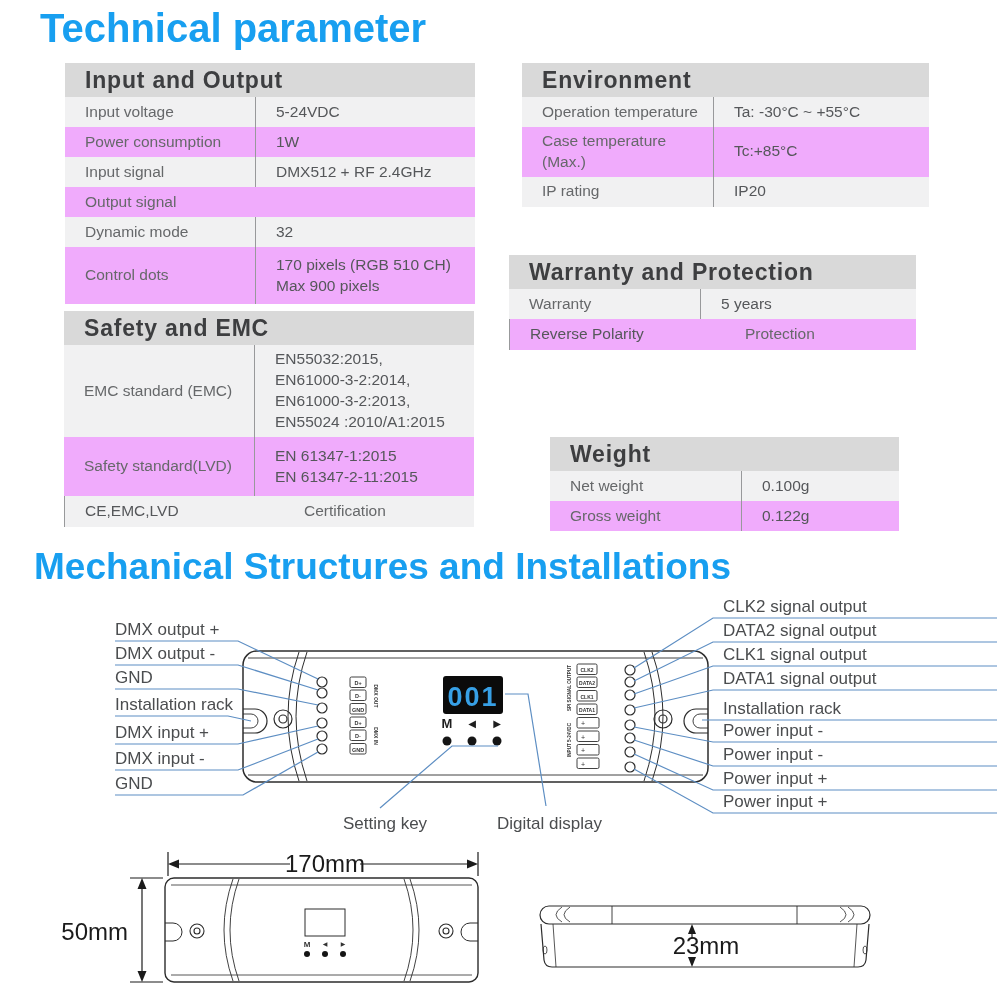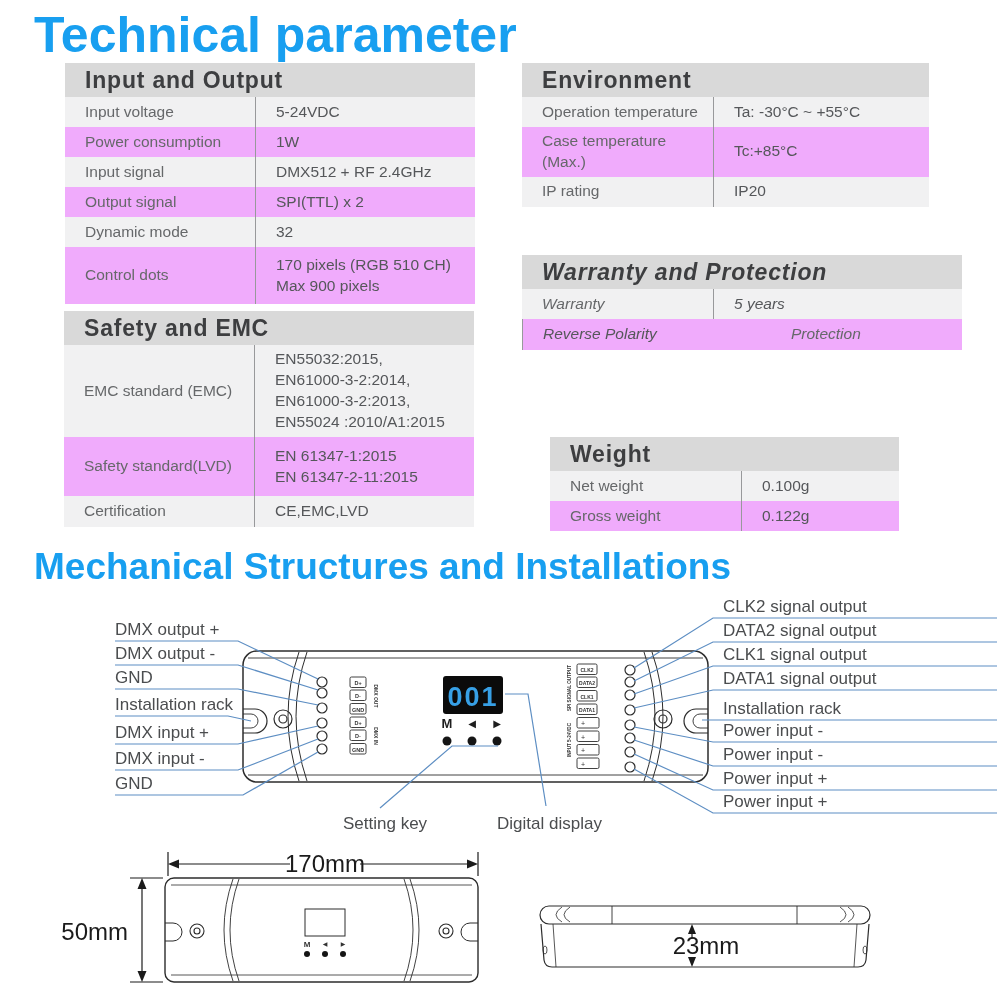--- a/index.html
+++ b/index.html
@@ -1,19 +1,19 @@
 <!DOCTYPE html>
 <html><head>
 <meta charset="utf-8">
 <style>
   html,body{margin:0;padding:0;}
   body{width:1000px;height:1000px;position:relative;background:#fff;
        font-family:"Liberation Sans",sans-serif;overflow:hidden;}
   .big-title{position:absolute;margin:0;font-weight:700;color:#189ff0;}
-  #title1{left:34px;top:6px;font-size:50px;}
+  #title1{left:40px;top:6px;font-size:40px;}
   #title2{left:34px;top:546px;font-size:37px;}
   .tbl{position:absolute;box-sizing:border-box;}
   .tbl-header{height:34px;background:#d9d9d9;display:flex;align-items:center;
       padding-left:20px;font-size:23px;font-weight:700;color:#3d3e40;letter-spacing:.8px;}
   .row{display:flex;min-height:30px;}
   .row.light{background:#f1f1f2;}
   .row.white{background:#f0abfc;}
   .cell{box-sizing:border-box;display:flex;align-items:center;
       font-size:15.5px;color:#5a5c5e;padding:4px 4px 4px 20px;line-height:1.35;}
   .cell.label{flex:none;color:#66686a;}
@@ -42,21 +42,20 @@
   <div class="row white">
     <div class="cell label">Power consumption</div>
     <div class="cell value">1W</div>
   </div>
   <div class="row light">
     <div class="cell label">Input signal</div>
     <div class="cell value">DMX512 + RF 2.4GHz</div>
   </div>
   <div class="row white">
     <div class="cell label">Output signal</div>
-    <div class="cell value">SPI(TTL) x 2</div>
   </div>
   <div class="row light">
     <div class="cell label">Dynamic mode</div>
     <div class="cell value">32</div>
   </div>
   <div class="row white h57">
     <div class="cell label">Control dots</div>
     <div class="cell value">170 pixels (RGB 510 CH)
 Max 900 pixels</div>
   </div>
@@ -70,42 +69,42 @@
 EN61000-3-2:2014,
 EN61000-3-2:2013,
 EN55024 :2010/A1:2015</div>
   </div>
   <div class="row white h59">
     <div class="cell label">Safety standard(LVD)</div>
     <div class="cell value">EN 61347-1:2015
 EN 61347-2-11:2015</div>
   </div>
   <div class="row light h31">
+    <div class="cell value">CE,EMC,LVD</div>
     <div class="cell label">Certification</div>
-    <div class="cell value">CE,EMC,LVD</div>
   </div>
 </div>
 
 <div class="tbl right" style="left:522px;top:63px;width:407px;">
   <div class="tbl-header">Environment</div>
   <div class="row light">
     <div class="cell label">Operation temperature</div>
     <div class="cell value">Ta: -30°C ~ +55°C</div>
   </div>
   <div class="row white">
     <div class="cell label">Case temperature (Max.)</div>
     <div class="cell value">Tc:+85°C</div>
   </div>
   <div class="row light">
     <div class="cell label">IP rating</div>
     <div class="cell value">IP20</div>
   </div>
 </div>
 
-<div class="tbl right" style="left:522px;top:255px;width:440px;font-style:italic;">
+<div class="tbl right" style="left:509px;top:255px;width:407px;">
   <div class="tbl-header">Warranty and Protection</div>
   <div class="row light">
     <div class="cell label">Warranty</div>
     <div class="cell value">5 years</div>
   </div>
   <div class="row white h31">
     <div class="cell value">Reverse Polarity</div>
     <div class="cell label">Protection</div>
   </div>
 </div>

